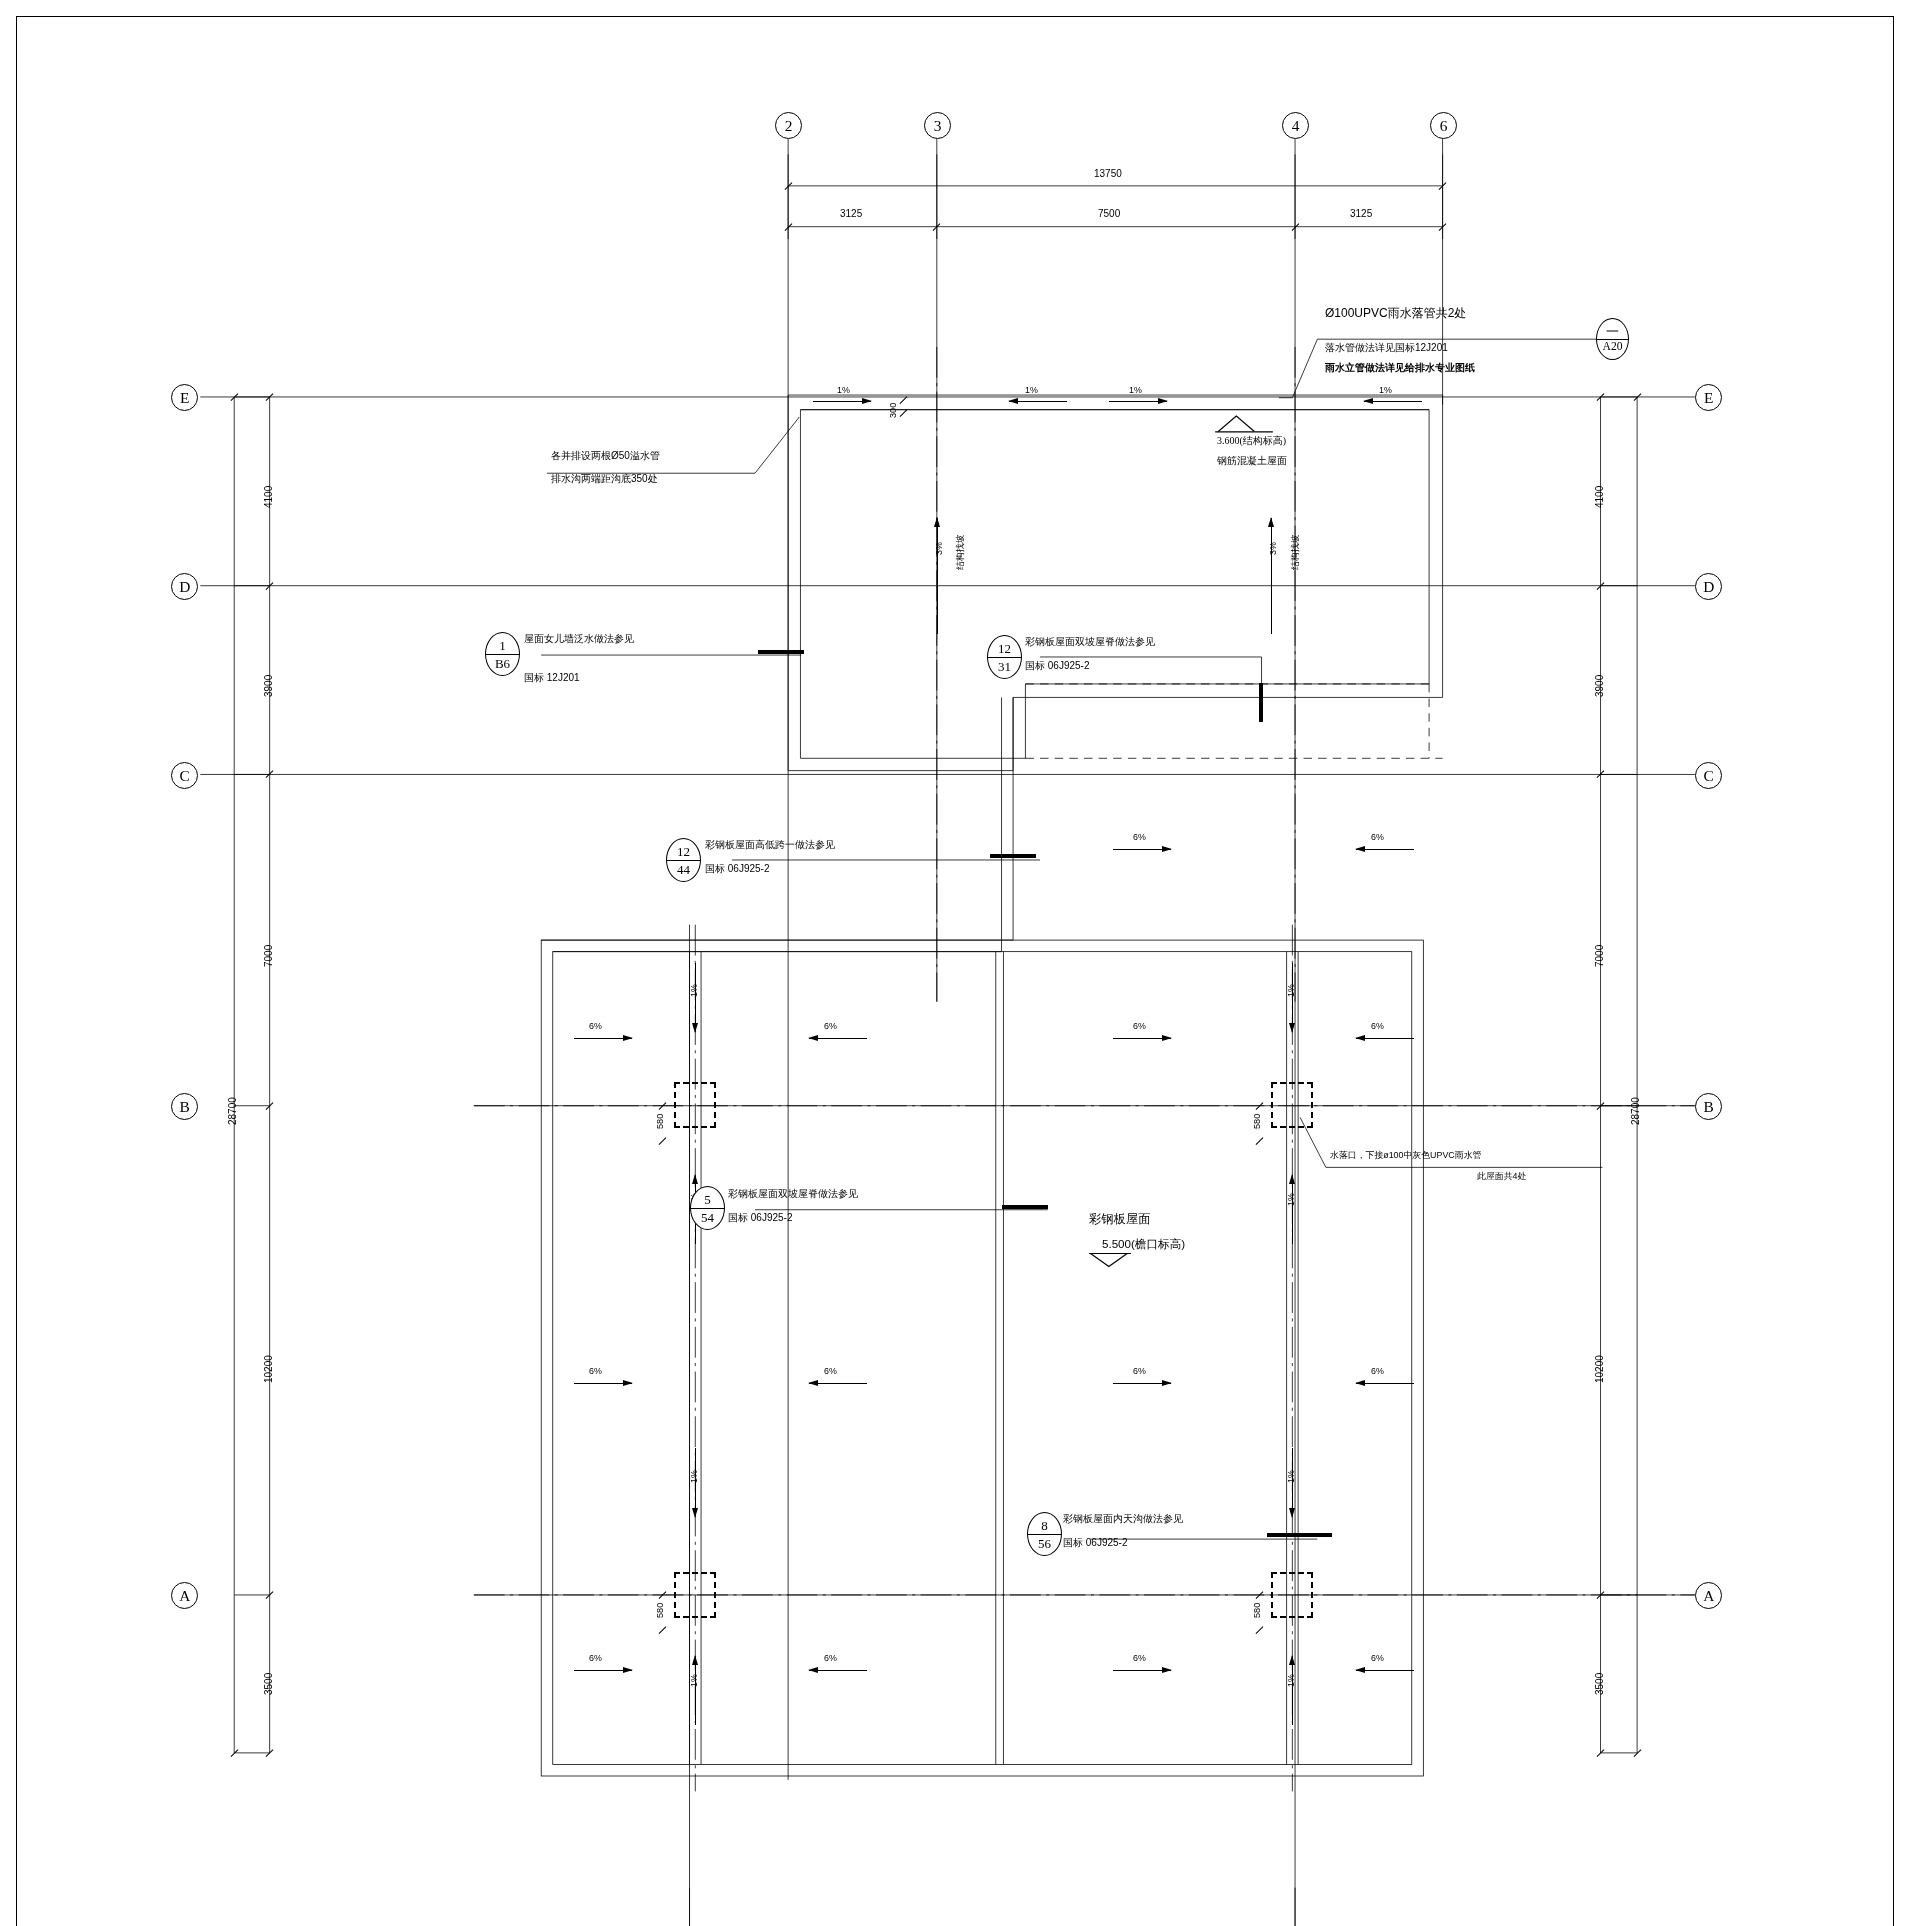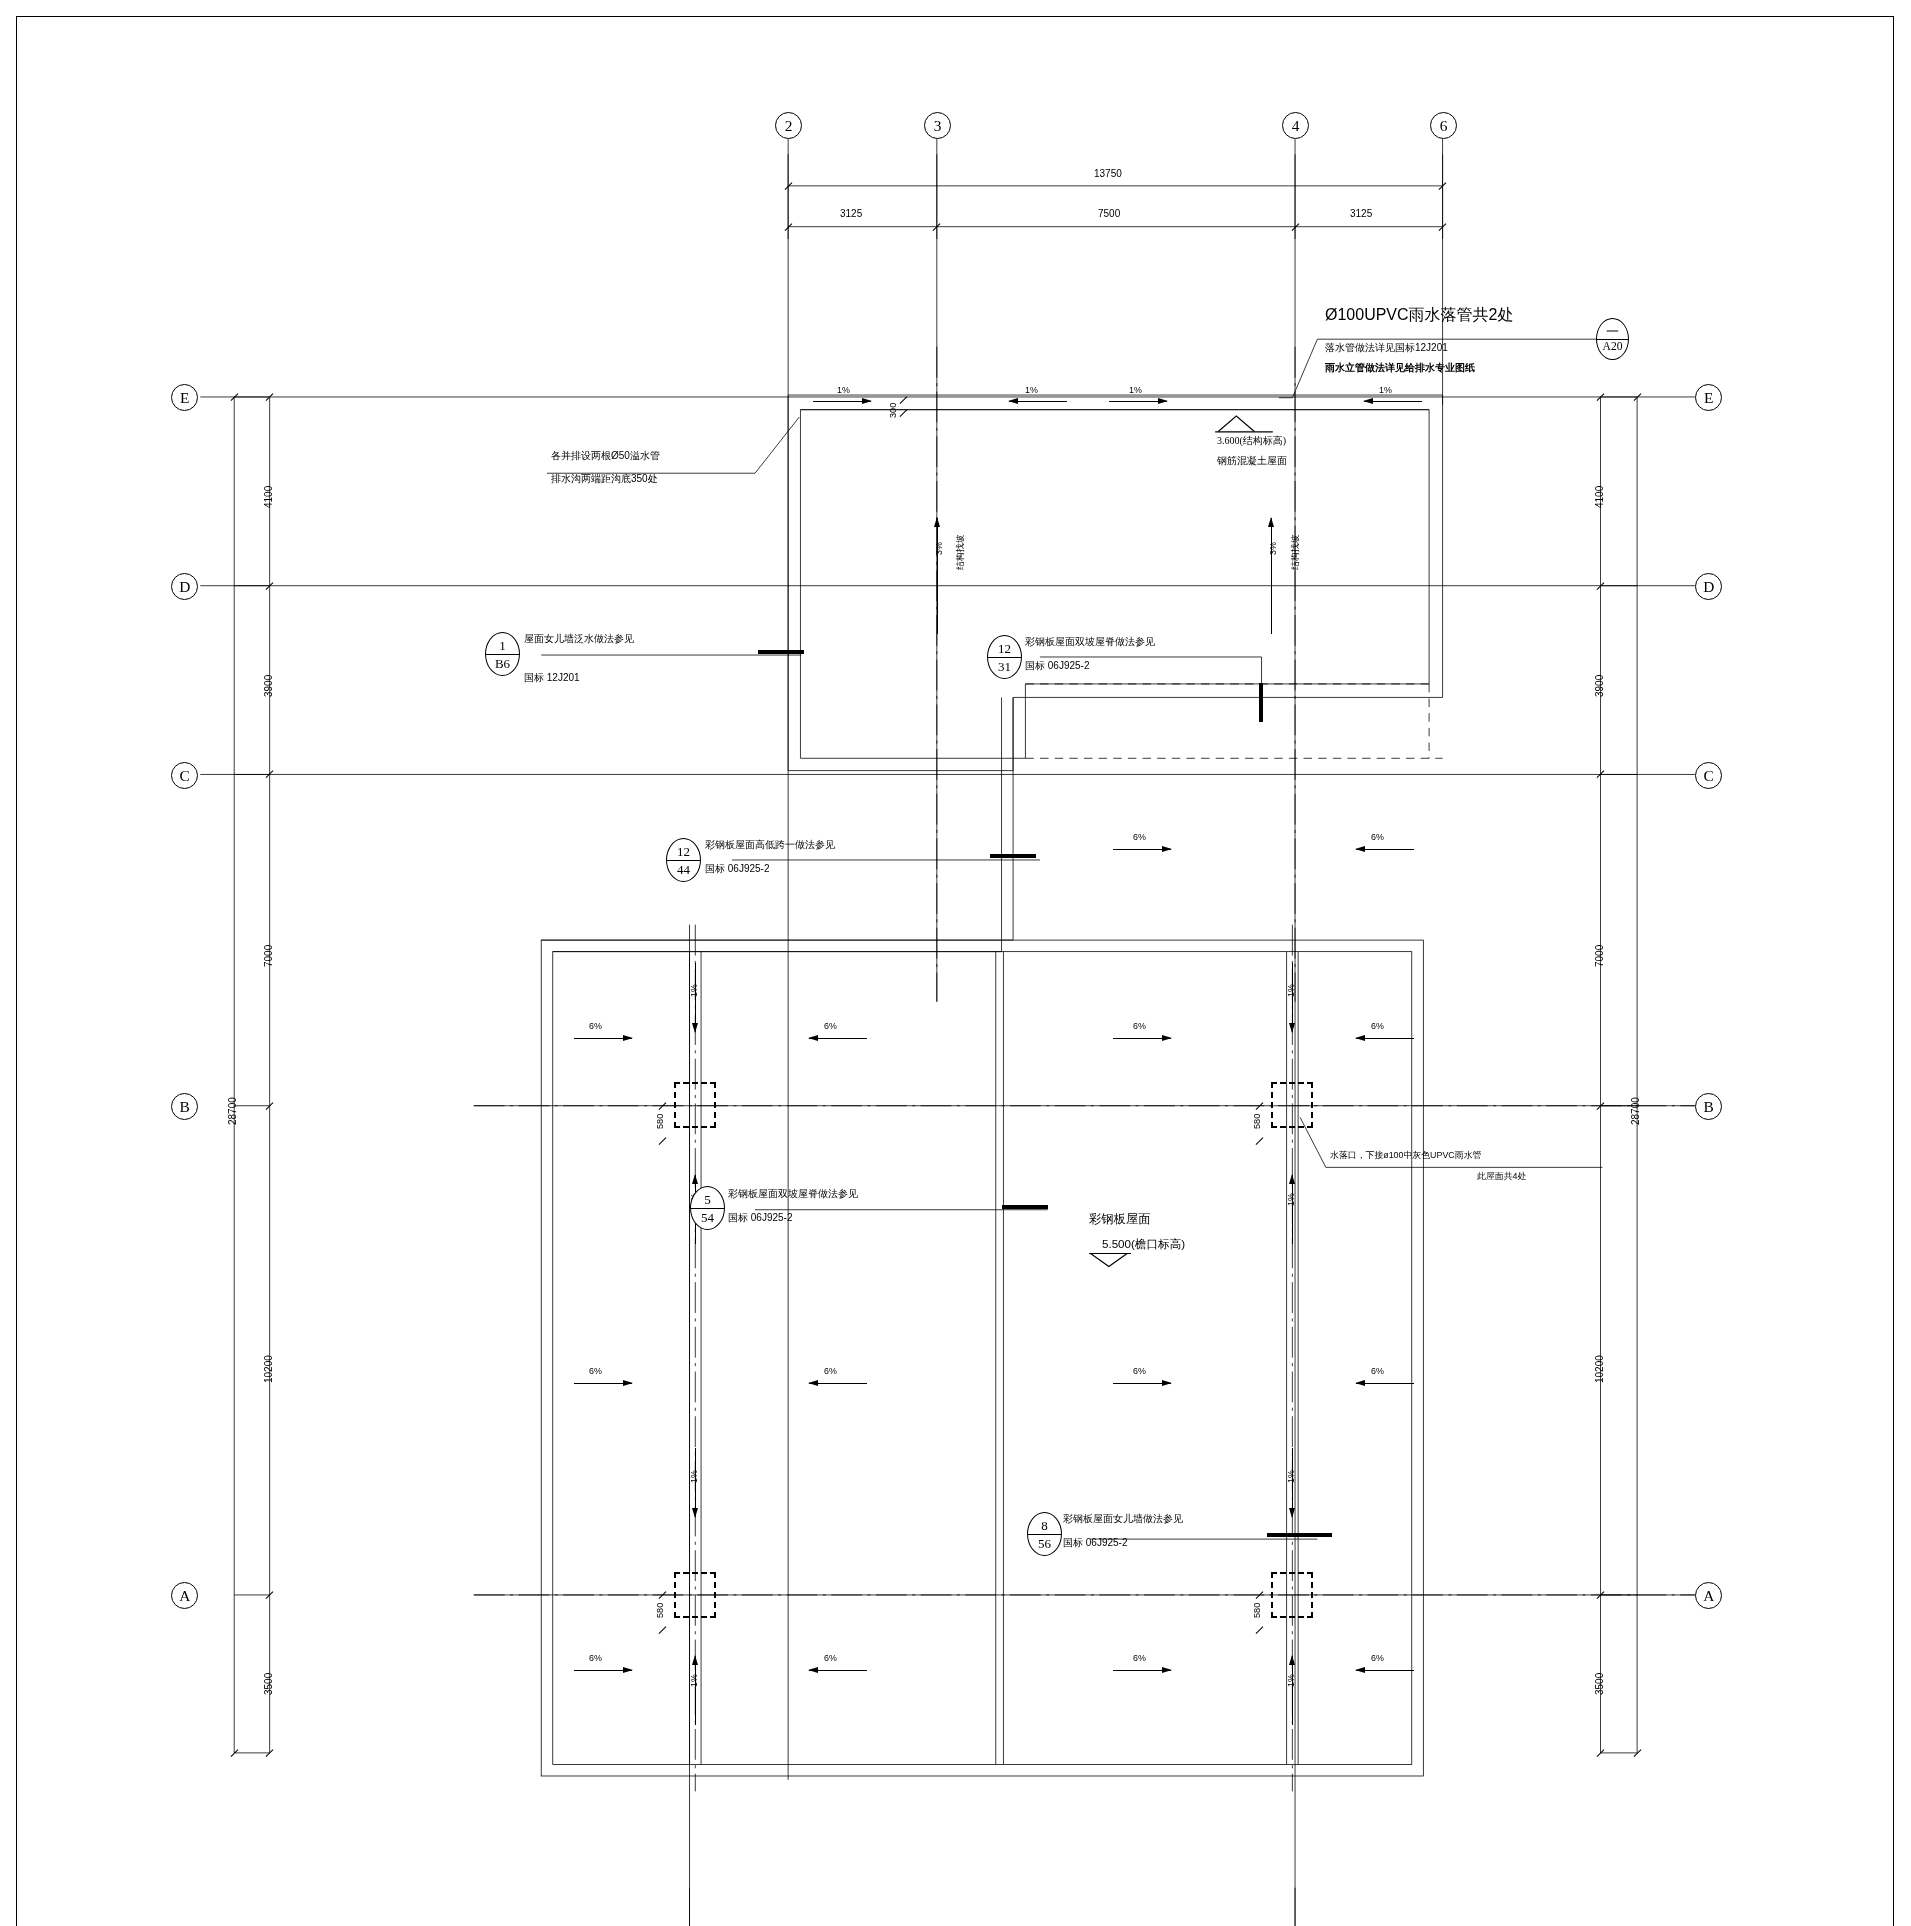--- a/index.html
+++ b/index.html
@@ -285,21 +285,21 @@
   <div class="tick" style="left:903px;top:408px;"></div>
 
   <div class="arrowU" style="left:937px;top:518px;height:116px;"></div>
   <div class="txt xs rot90" style="left:934px;top:555px;">3%</div>
   <div class="txt xs rot90" style="left:955px;top:570px;">结构找坡</div>
 
   <div class="arrowU" style="left:1271px;top:518px;height:116px;"></div>
   <div class="txt xs rot90" style="left:1268px;top:555px;">3%</div>
   <div class="txt xs rot90" style="left:1290px;top:570px;">结构找坡</div>
 
-  <div class="txt" style="left:1325px;top:306px;font-size:16px;">Ø100UPVC雨水落管共2处</div>
+  <div class="txt" style="left:1325px;top:306px;font-size:12px;">Ø100UPVC雨水落管共2处</div>
   <div class="txt sm" style="left:1325px;top:342px;">落水管做法详见国标12J201</div>
   <div class="txt sm" style="left:1325px;top:362px;font-weight:bold;">雨水立管做法详见给排水专业图纸</div>
 
   <div class="callout" style="left:1596px;top:318px;width:31px;height:40px;">
     <div class="top">一</div>
     <div class="mid" style="width:32px;top:19.6px;"></div>
     <div class="bot" style="top:22px;font-size:11.6px;">A20</div>
   </div>
 
   <div class="txt sm" style="left:551px;top:450px;">各并排设两根Ø50溢水管</div>
@@ -348,21 +348,21 @@
   </div>
   <div class="txt sm" style="left:728px;top:1188px;">彩钢板屋面双坡屋脊做法参见</div>
   <div class="txt sm" style="left:728px;top:1212px;">国标  06J925-2</div>
   <div class="bar" style="left:1002px;top:1205px;width:46px;"></div>
 
   <div class="callout" style="left:1027px;top:1512px;">
     <div class="top">8</div>
     <div class="mid"></div>
     <div class="bot">56</div>
   </div>
-  <div class="txt sm" style="left:1063px;top:1513px;">彩钢板屋面女儿墙做法参见</div>
+  <div class="txt sm" style="left:1063px;top:1513px;">彩钢板屋面内天沟做法参见</div>
   <div class="txt sm" style="left:1063px;top:1537px;">国标  06J925-2</div>
   <div class="bar" style="left:1267px;top:1533px;width:65px;"></div>
 
   <div class="txt" style="left:1089px;top:1212px;font-size:12.3px;">彩钢板屋面</div>
   <div class="txt" style="left:1102px;top:1237px;font-size:11.6px;">5.500(檐口标高)</div>
   <div class="elev-tri-o" style="left:1089px;top:1252px;">
     <svg width="42" height="16" viewBox="0 0 110 42">
       <polyline points="4,4 52,38 100,4" fill="none" stroke="#000" stroke-width="3"></polyline>
       <line x1="0" y1="4" x2="110" y2="4" stroke="#000" stroke-width="3"></line>
     </svg>

